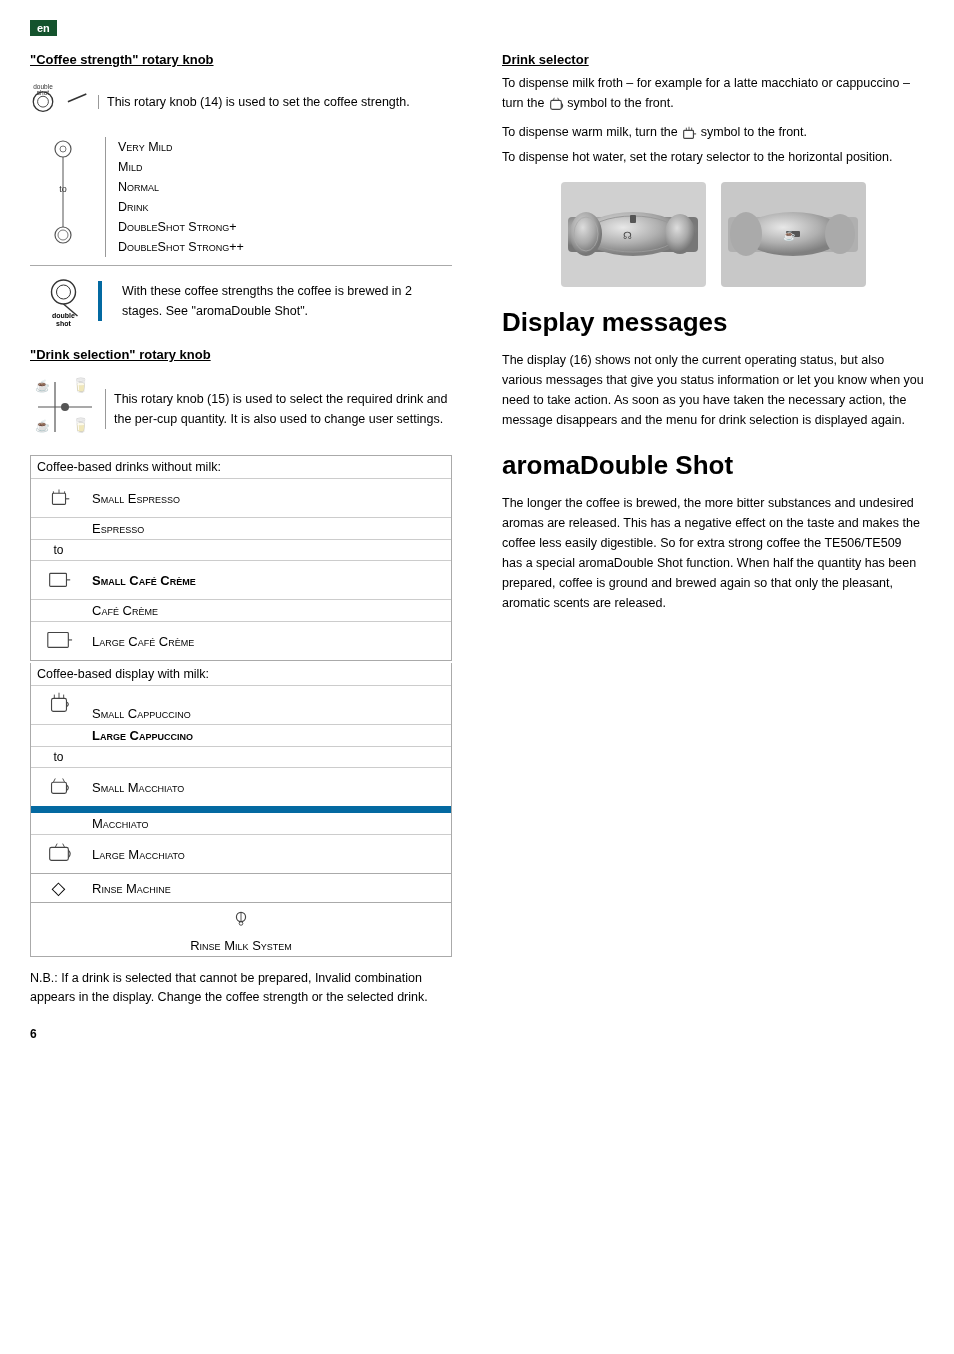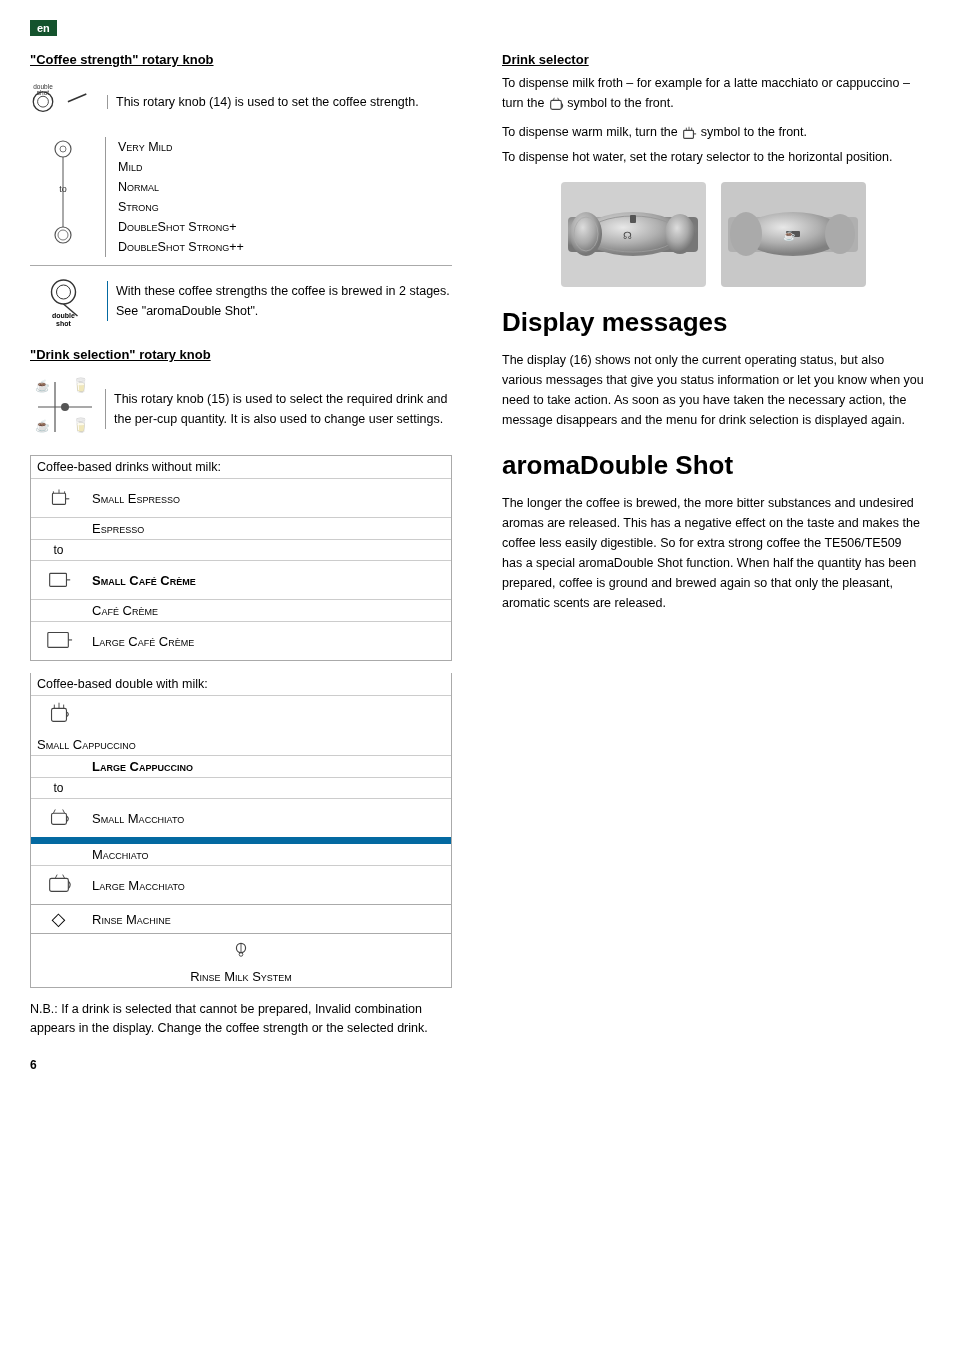--- a/index.html
+++ b/index.html
@@ -84,21 +84,21 @@
       align-items: flex-start;
       gap: 10px;
       margin-bottom: 8px;
     }
     .strength-icon { width: 65px; text-align: center; font-size: 22px; flex-shrink: 0; }
     .strength-text { flex: 1; border-left: 1px solid #999; padding-left: 12px; font-size: 12.5px; line-height: 1.6; }
 
     .knob-top-row {
       display: flex;
       align-items: center;
-      gap: 12px;
+      gap: 3px;
       margin-bottom: 10px;
     }
     .knob-top-icon { width: 65px; text-align: center; font-size: 20px; flex-shrink: 0; }
     .knob-top-text { flex: 1; border-left: 1px solid #999; padding-left: 8px; font-size: 12.5px; }
 
     .drink-sel-top {
       display: flex;
       align-items: center;
       gap: 10px;
       margin-bottom: 10px;
@@ -153,37 +153,37 @@
             <line x1="20" y1="20" x2="20" y2="90" stroke="#555" stroke-width="1"></line>
             <text x="20" y="55" font-size="9" text-anchor="middle" fill="#333">to</text>
             <circle cx="20" cy="98" r="8" fill="none" stroke="#555" stroke-width="1.2"></circle>
             <circle cx="20" cy="98" r="5" fill="none" stroke="#555" stroke-width="0.8"></circle>
           </svg>
         </div>
         <div class="strength-text">
           <span style="font-variant: small-caps; display:block">Very Mild</span>
           <span style="font-variant: small-caps; display:block">Mild</span>
           <span style="font-variant: small-caps; display:block">Normal</span>
-          <span style="font-variant: small-caps; display:block">Strong</span>
+          <span style="font-variant: small-caps; display:block">Drink</span>
           <span style="font-variant: small-caps; display:block">DoubleShot Strong+</span>
           <span style="font-variant: small-caps; display:block">DoubleShot Strong++</span>
         </div>
       </div>
 
       <div class="knob-top-row" style="border-top: 1px solid #aaa; padding-top:6px; margin-top:2px;">
         <div class="knob-top-icon" style="text-align:center; font-size:11px;">
           <svg viewBox="0 0 55 55" width="60" height="55" xmlns="http://www.w3.org/2000/svg">
             <circle cx="28" cy="20" r="12" fill="none" stroke="#333" stroke-width="1.4"></circle>
             <circle cx="28" cy="20" r="7" fill="none" stroke="#333" stroke-width="1"></circle>
             <line x1="28" y1="32" x2="42" y2="44" stroke="#333" stroke-width="1.5" marker-end="url(#arr)"></line>
             <text x="28" y="46" font-size="7" text-anchor="middle" font-weight="bold" fill="#000">double</text>
             <text x="28" y="54" font-size="7" text-anchor="middle" font-weight="bold" fill="#000">shot</text>
           </svg>
         </div>
-        <div style="flex:1; border-left:1px solid #0369a1; padding-left:8px; font-size:12.5px; line-height:1.6;">With these coffee strengths the coffee is brewed in 2 stages. See "aromaDouble Shot".</div>
+        <div style="flex:1; border-left:4px solid #0369a1; padding-left:20px; font-size:12.5px; line-height:1.6;">With these coffee strengths the coffee is brewed in 2 stages. See "aromaDouble Shot".</div>
       </div>
     </div>
 
     <div class="knob-section">
       <h2 class="section-title">"Drink selection" rotary knob</h2>
 
       <div class="drink-sel-top">
         <div class="drink-sel-icon">
           <svg viewBox="0 0 70 70" width="70" height="70" xmlns="http://www.w3.org/2000/svg">
 
@@ -197,21 +197,21 @@
             <text x="5" y="58" font-size="12" fill="#333">☕</text>
 
             <text x="42" y="58" font-size="14" fill="#333">🥛</text>
 
             <circle cx="35" cy="35" r="4" fill="#555"></circle>
           </svg>
         </div>
         <div class="drink-sel-text">This rotary knob (15) is used to select the required drink and the per-cup quantity. It is also used to change user settings.</div>
       </div>
 
-      <div style="border: 1px solid #aaa; margin-bottom: 12px;">
+      <div style="border: 1px solid #aaa; margin-bottom: 2px;">
         <div style="padding:4px 6px; font-size:12.5px; border-bottom:1px solid #ccc;">Coffee-based drinks without milk:</div>
         <div style="display:flex; align-items:center; border-bottom:1px solid #ccc;">
           <div style="width:55px; text-align:center; font-size:16px; padding:3px;">
             <svg viewBox="0 0 30 30" width="28" height="28" xmlns="http://www.w3.org/2000/svg">
               <rect x="8" y="12" width="14" height="12" rx="1" fill="none" stroke="#444" stroke-width="1.2"></rect>
               <line x1="22" y1="18" x2="26" y2="18" stroke="#444" stroke-width="1.2"></line>
               <line x1="9" y1="10" x2="9" y2="12" stroke="#444" stroke-width="1"></line>
               <line x1="15" y1="8" x2="15" y2="12" stroke="#444" stroke-width="1"></line>
               <line x1="21" y1="10" x2="21" y2="12" stroke="#444" stroke-width="1"></line>
             </svg>
@@ -244,22 +244,22 @@
             <svg viewBox="0 0 30 30" width="28" height="28" xmlns="http://www.w3.org/2000/svg">
               <rect x="3" y="8" width="22" height="16" rx="1" fill="none" stroke="#444" stroke-width="1.2"></rect>
               <line x1="25" y1="16" x2="29" y2="16" stroke="#444" stroke-width="1.2"></line>
             </svg>
           </div>
           <div style="flex:1; padding:3px 6px; font-variant:small-caps;">Large Café Crème</div>
         </div>
       </div>
 
       <div style="border: 1px solid #aaa; border-top: none; margin-bottom:8px;">
-        <div style="padding:4px 6px; font-size:12.5px; border-bottom:1px solid #ccc;">Coffee-based double with milk:</div>
-        <div style="display:flex; align-items:flex-start; border-bottom:1px solid #ccc;flex-direction:column;">
+        <div style="padding:4px 6px; font-size:12.5px; border-bottom:1px solid #ccc;">Coffee-based display with milk:</div>
+        <div style="display:flex; align-items:flex-end; border-bottom:1px solid #ccc;">
           <div style="width:55px; text-align:center; font-size:16px; padding:3px;">
             <svg viewBox="0 0 30 30" width="28" height="28" xmlns="http://www.w3.org/2000/svg">
               <rect x="7" y="10" width="16" height="14" rx="2" fill="none" stroke="#444" stroke-width="1.2"></rect>
               <path d="M23 14 Q27 16 23 19" fill="none" stroke="#444" stroke-width="1.2"></path>
               <line x1="10" y1="10" x2="10" y2="6" stroke="#444" stroke-width="1"></line>
               <line x1="15" y1="10" x2="15" y2="4" stroke="#444" stroke-width="1"></line>
               <line x1="20" y1="10" x2="20" y2="6" stroke="#444" stroke-width="1"></line>
             </svg>
           </div>
           <div style="flex:1; padding:3px 6px; font-variant:small-caps;">Small Cappuccino</div>

